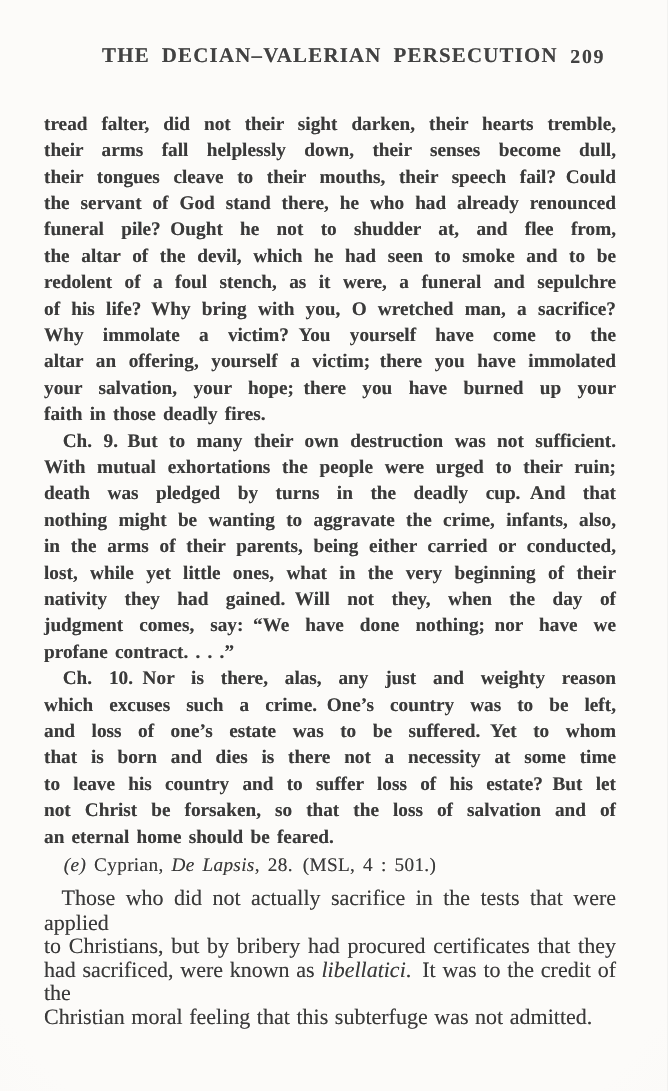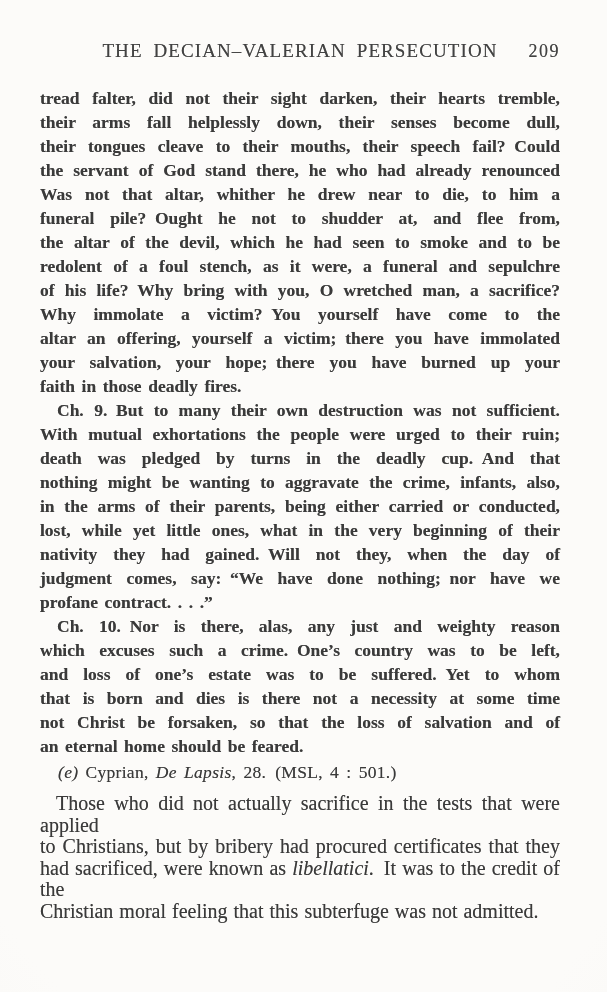--- a/index.html
+++ b/index.html
@@ -16,34 +16,35 @@
     padding: 40px 47px 0 40px;
     background: radial-gradient(130% 120% at 50% 45%, #fcfbf9 55%, #f4f3f0 100%);
     color: #3a3a3a;
     font-family: "Liberation Serif", "DejaVu Serif", serif;
     text-shadow: 0 0 0.6px rgba(62,62,62,0.55);
     overflow: hidden;
   }
   .header {
     position: relative;
     height: 22px;
-    margin-bottom: 24px;
+    margin-bottom: 38px;
+    font-weight: bold;
   }
   .running-title {
     text-align: center;
     font-size: 19px;
     line-height: 22px;
     letter-spacing: 1.1px;
     word-spacing: 5px;
     color: #424242;
     white-space: nowrap;
   }
   .page-number {
     position: absolute;
-    right: 0;
+    right: 10px;
     top: 1px;
     font-size: 18px;
     letter-spacing: 1.5px;
     color: #424242;
   }
   .text-block { width: 520px; }
   .paragraph { margin: 0; font-weight: bold; }
   .line {
     font-size: 17.5px;
     line-height: 24px;
@@ -82,21 +83,20 @@
     <div class="running-title">THE DECIAN–VALERIAN PERSECUTION</div>
     <div class="page-number">209</div>
   </header>
 
   <main class="text-block" id="text-block">
       <div class="paragraph">
         <div class="line">tread falter, did not their sight darken, their hearts tremble,</div>
         <div class="line">their arms fall helplessly down, their senses become dull,</div>
         <div class="line">their tongues cleave to their mouths, their speech fail? Could</div>
         <div class="line">the servant of God stand there, he who had already renounced</div>
-        <div class="line">Was not that altar, whither he drew near to die, to him a</div>
         <div class="line">funeral pile? Ought he not to shudder at, and flee from,</div>
         <div class="line">the altar of the devil, which he had seen to smoke and to be</div>
         <div class="line">redolent of a foul stench, as it were, a funeral and sepulchre</div>
         <div class="line">of his life? Why bring with you, O wretched man, a sacrifice?</div>
         <div class="line">Why immolate a victim? You yourself have come to the</div>
         <div class="line">altar an offering, yourself a victim; there you have immolated</div>
         <div class="line">your salvation, your hope; there you have burned up your</div>
         <div class="line last">faith in those deadly fires.</div>
       </div>
       <div class="paragraph">
@@ -108,20 +108,21 @@
         <div class="line">lost, while yet little ones, what in the very beginning of their</div>
         <div class="line">nativity they had gained. Will not they, when the day of</div>
         <div class="line">judgment comes, say: “We have done nothing; nor have we</div>
         <div class="line last">profane contract. . . .”</div>
       </div>
       <div class="paragraph">
         <div class="line indent">Ch. 10. Nor is there, alas, any just and weighty reason</div>
         <div class="line">which excuses such a crime. One’s country was to be left,</div>
         <div class="line">and loss of one’s estate was to be suffered. Yet to whom</div>
         <div class="line">that is born and dies is there not a necessity at some time</div>
+        <div class="line">to leave his country and to suffer loss of his estate? But let</div>
         <div class="line">not Christ be forsaken, so that the loss of salvation and of</div>
         <div class="line last">an eternal home should be feared.</div>
       </div>
     </main>
 
   <div class="citation" id="citation"><i>(e)</i> Cyprian, <i>De Lapsis</i>, 28. (MSL, 4 : 501.)</div>
 
   <section class="note" id="note">
       <div class="line indent">Those who did not actually sacrifice in the tests that were applied</div>
       <div class="line">to Christians, but by bribery had procured certificates that they</div>

